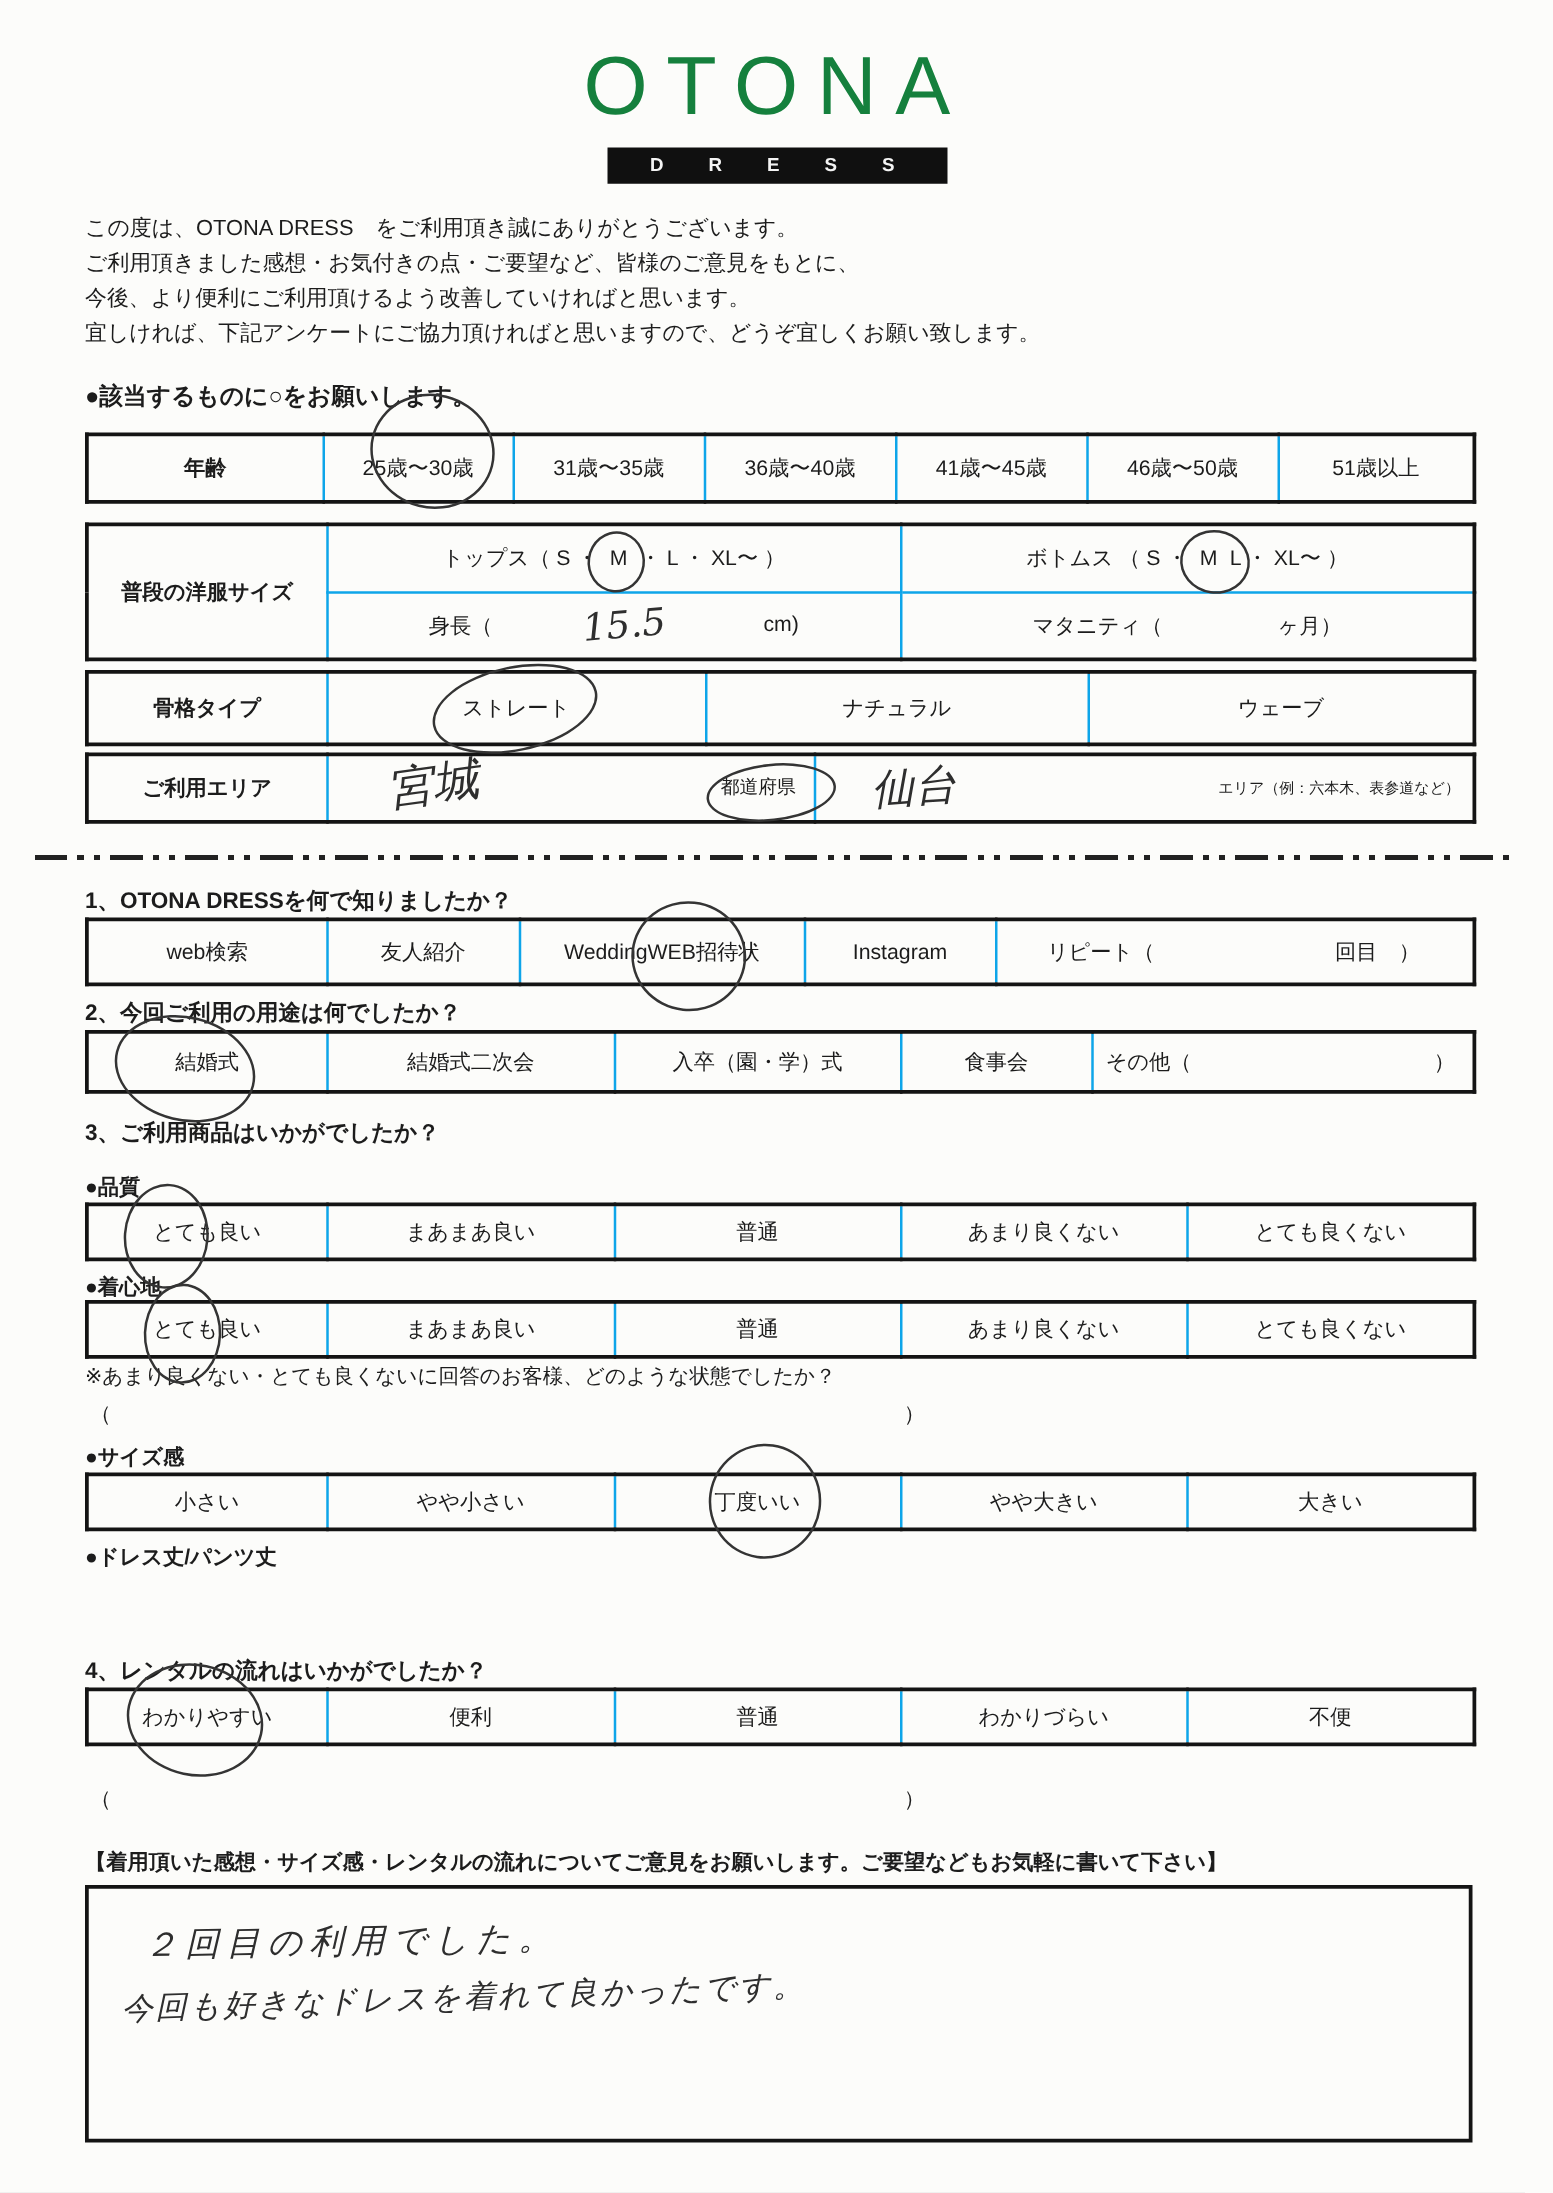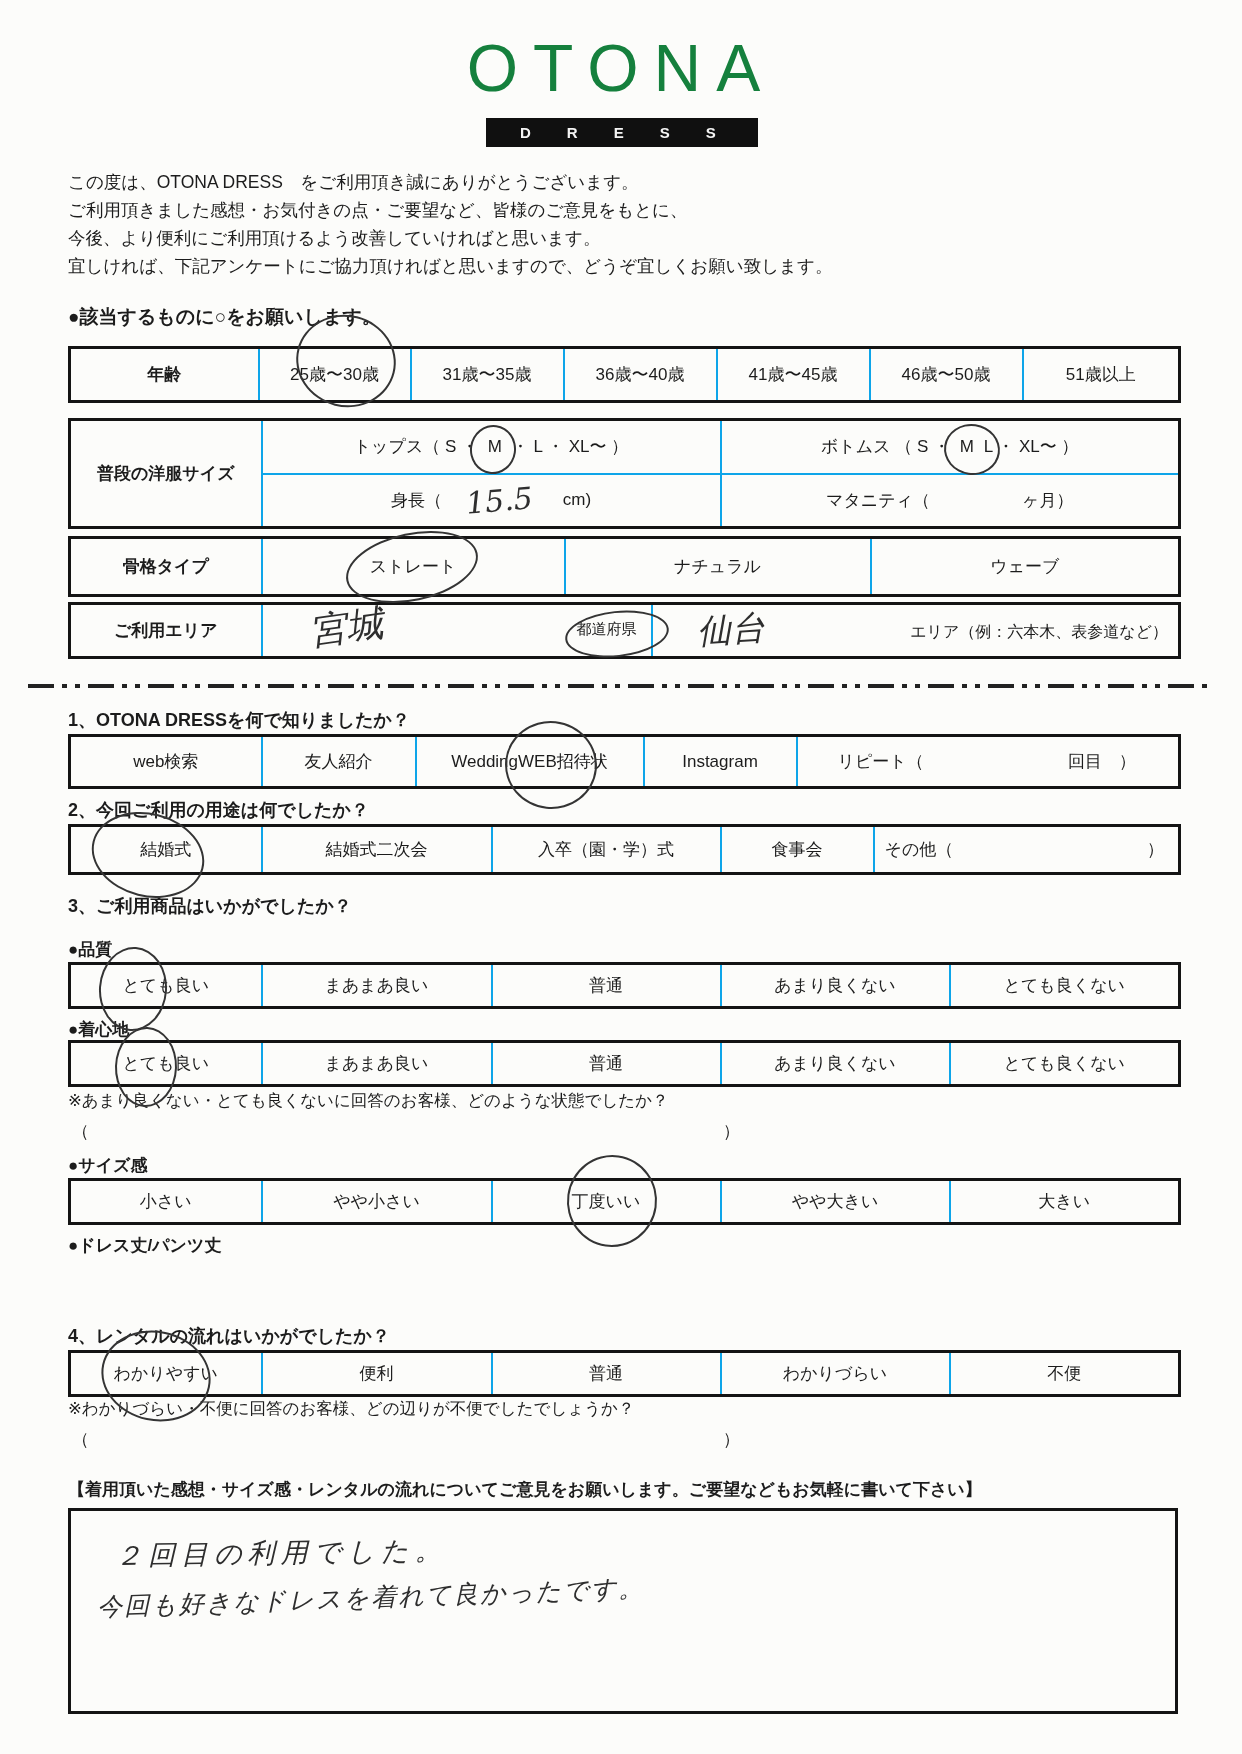--- a/index.html
+++ b/index.html
@@ -50,23 +50,23 @@
   .c-sizefeel{left:74px;top:-26px;width:86px;height:88px;transform:rotate(8deg);}
   .c-length{left:44px;top:-24px;width:142px;height:72px;transform:rotate(-16deg);}
   .c-q4{left:30px;top:-22px;width:106px;height:86px;transform:rotate(12deg);}
   .mwrap{position:relative;display:inline-block;padding:0 5px;}
   
   .hw{font-family:"DejaVu Serif","Liberation Serif",serif;font-style:italic;color:#2e2e2e;}
   .hw-height{display:inline-block;font-size:30px;margin:0 30px 0 24px;transform:rotate(-5deg);}
   .hw-pref{position:absolute;left:46px;top:-2px;font-size:37px;transform:rotate(-8deg);}
   .hw-city{position:absolute;left:44px;top:2px;font-size:34px;transform:rotate(-4deg);}
   .pref-wrap{position:absolute;right:14px;top:15px;font-size:15px;}
-  .area-hint{position:absolute;right:10px;top:17px;font-size:16px;}
-  
-  .flexcell{display:flex;align-items:center;justify-content:center;height:100%;}
+  .area-hint{position:absolute;right:10px;top:17px;font-size:12px;}
+  
+  .flexcell{display:flex;align-items:center;justify-content:center;height:100%;gap:48px;}
   .repeat-cell{display:flex;align-items:center;justify-content:space-between;
     height:100%;padding:0 42px 0 40px;box-sizing:border-box;}
   .other-cell{display:flex;align-items:center;justify-content:space-between;
     height:100%;padding:0 14px 0 10px;box-sizing:border-box;}
   .mat-cell{display:flex;align-items:center;justify-content:center;gap:92px;height:100%;}
   
   .comment-heading{position:absolute;top:1478px;left:68px;font-size:17px;font-weight:bold;}
   .comment-box{position:absolute;top:1508px;left:68px;width:1110px;height:206px;
     border:3px solid #141414;box-sizing:border-box;}
   .hw-line1{position:absolute;left:44px;top:24px;font-size:27px;letter-spacing:6px;
@@ -358,21 +358,20 @@
           <span>わかりやすい</span>
         </td>
         <td><span>便利</span></td>
         <td><span>普通</span></td>
         <td><span>わかりづらい</span></td>
         <td><span>不便</span></td>
       </tr>
     </tbody>
   </table>
 
-  <div class="note" style="top:1398px;">※わかりづらい・不便に回答のお客様、どの辺りが不便でしたでしょうか？</div>
   <div class="paren" style="top:1428px;">
     <span>（</span>
     <span>）</span>
   </div>
 
   <div class="comment-heading">【着用頂いた感想・サイズ感・レンタルの流れについてご意見をお願いします。ご要望などもお気軽に書いて下さい】</div>
   <div class="comment-box">
     <div class="hw hw-line1">２回目の利用でした。</div>
     <div class="hw hw-line2">今回も好きなドレスを着れて良かったです。</div>
   </div>

